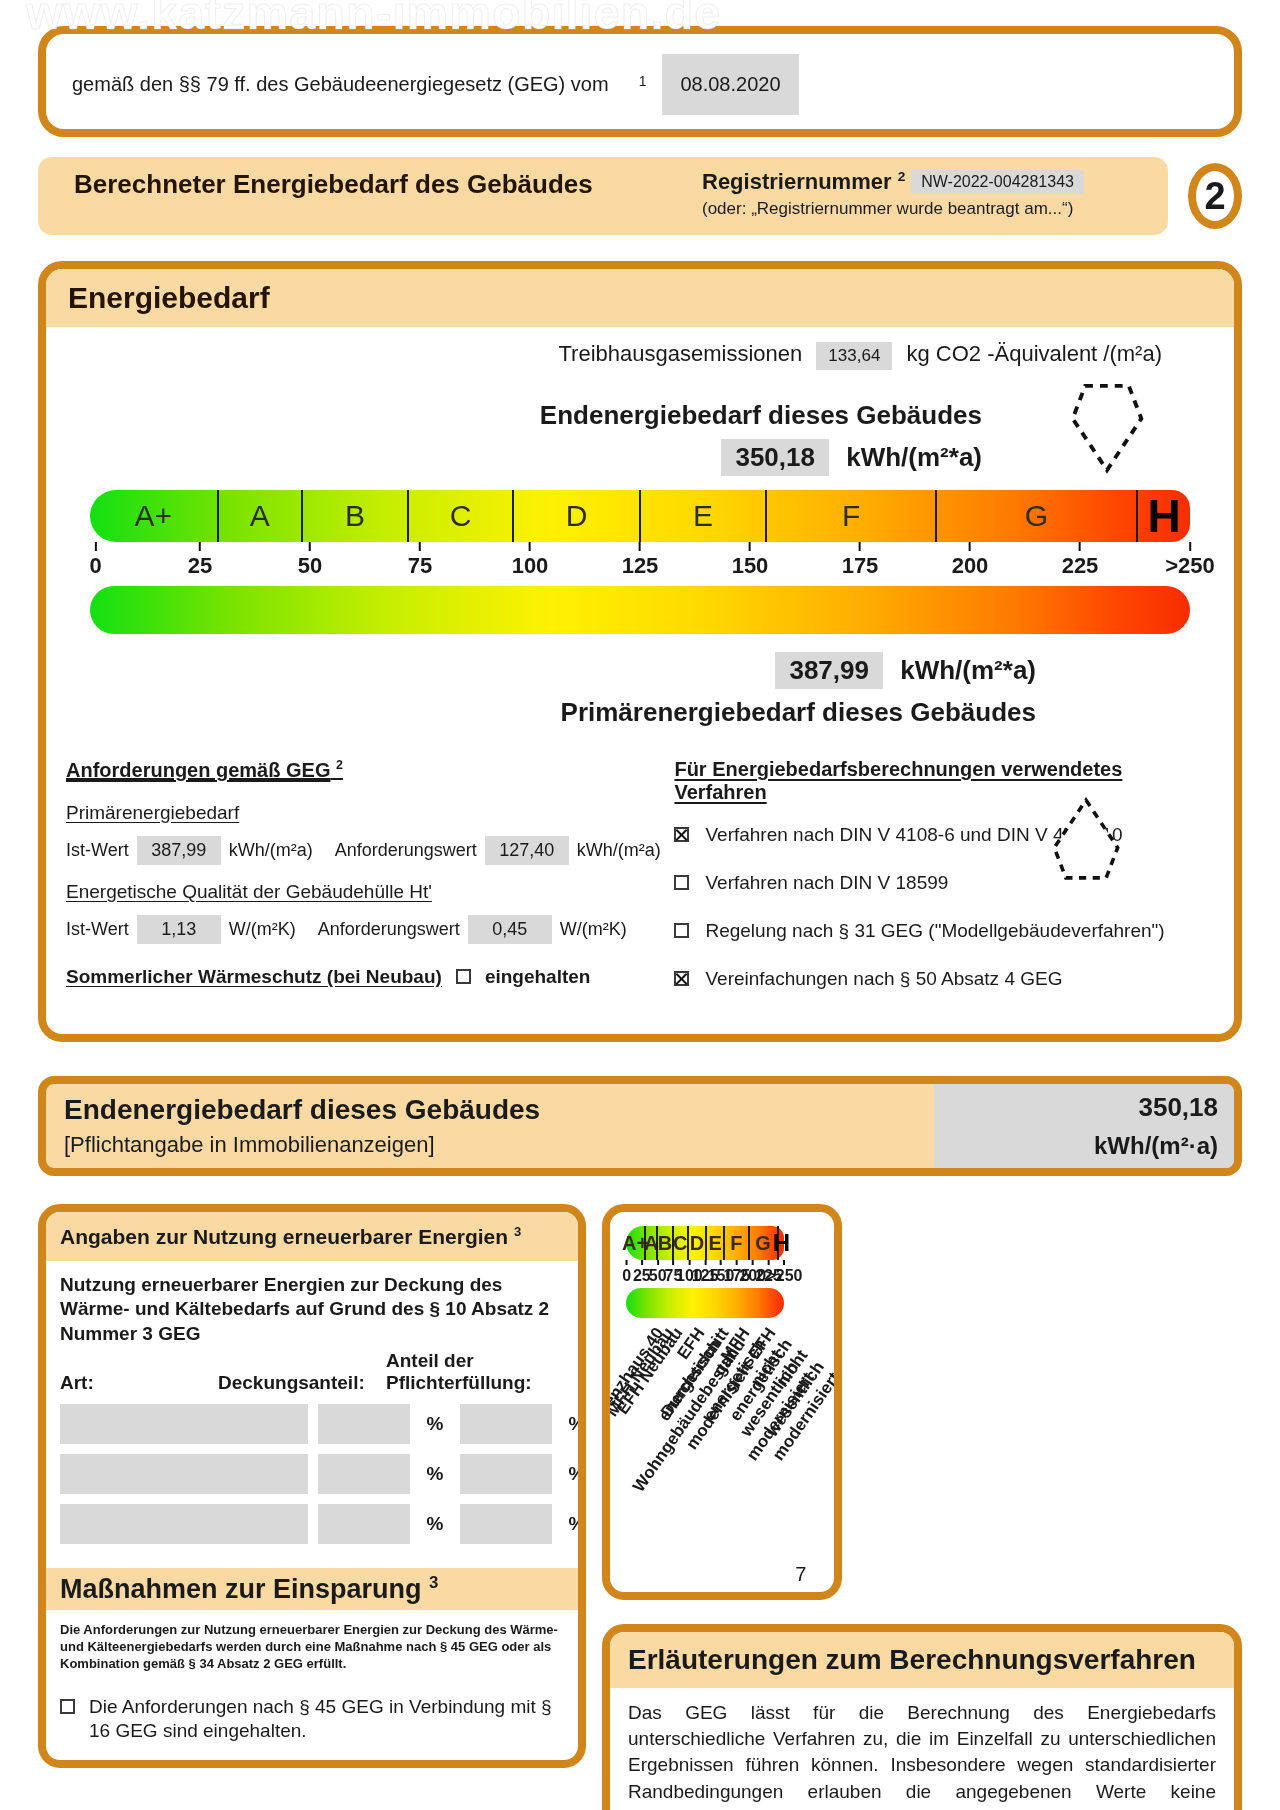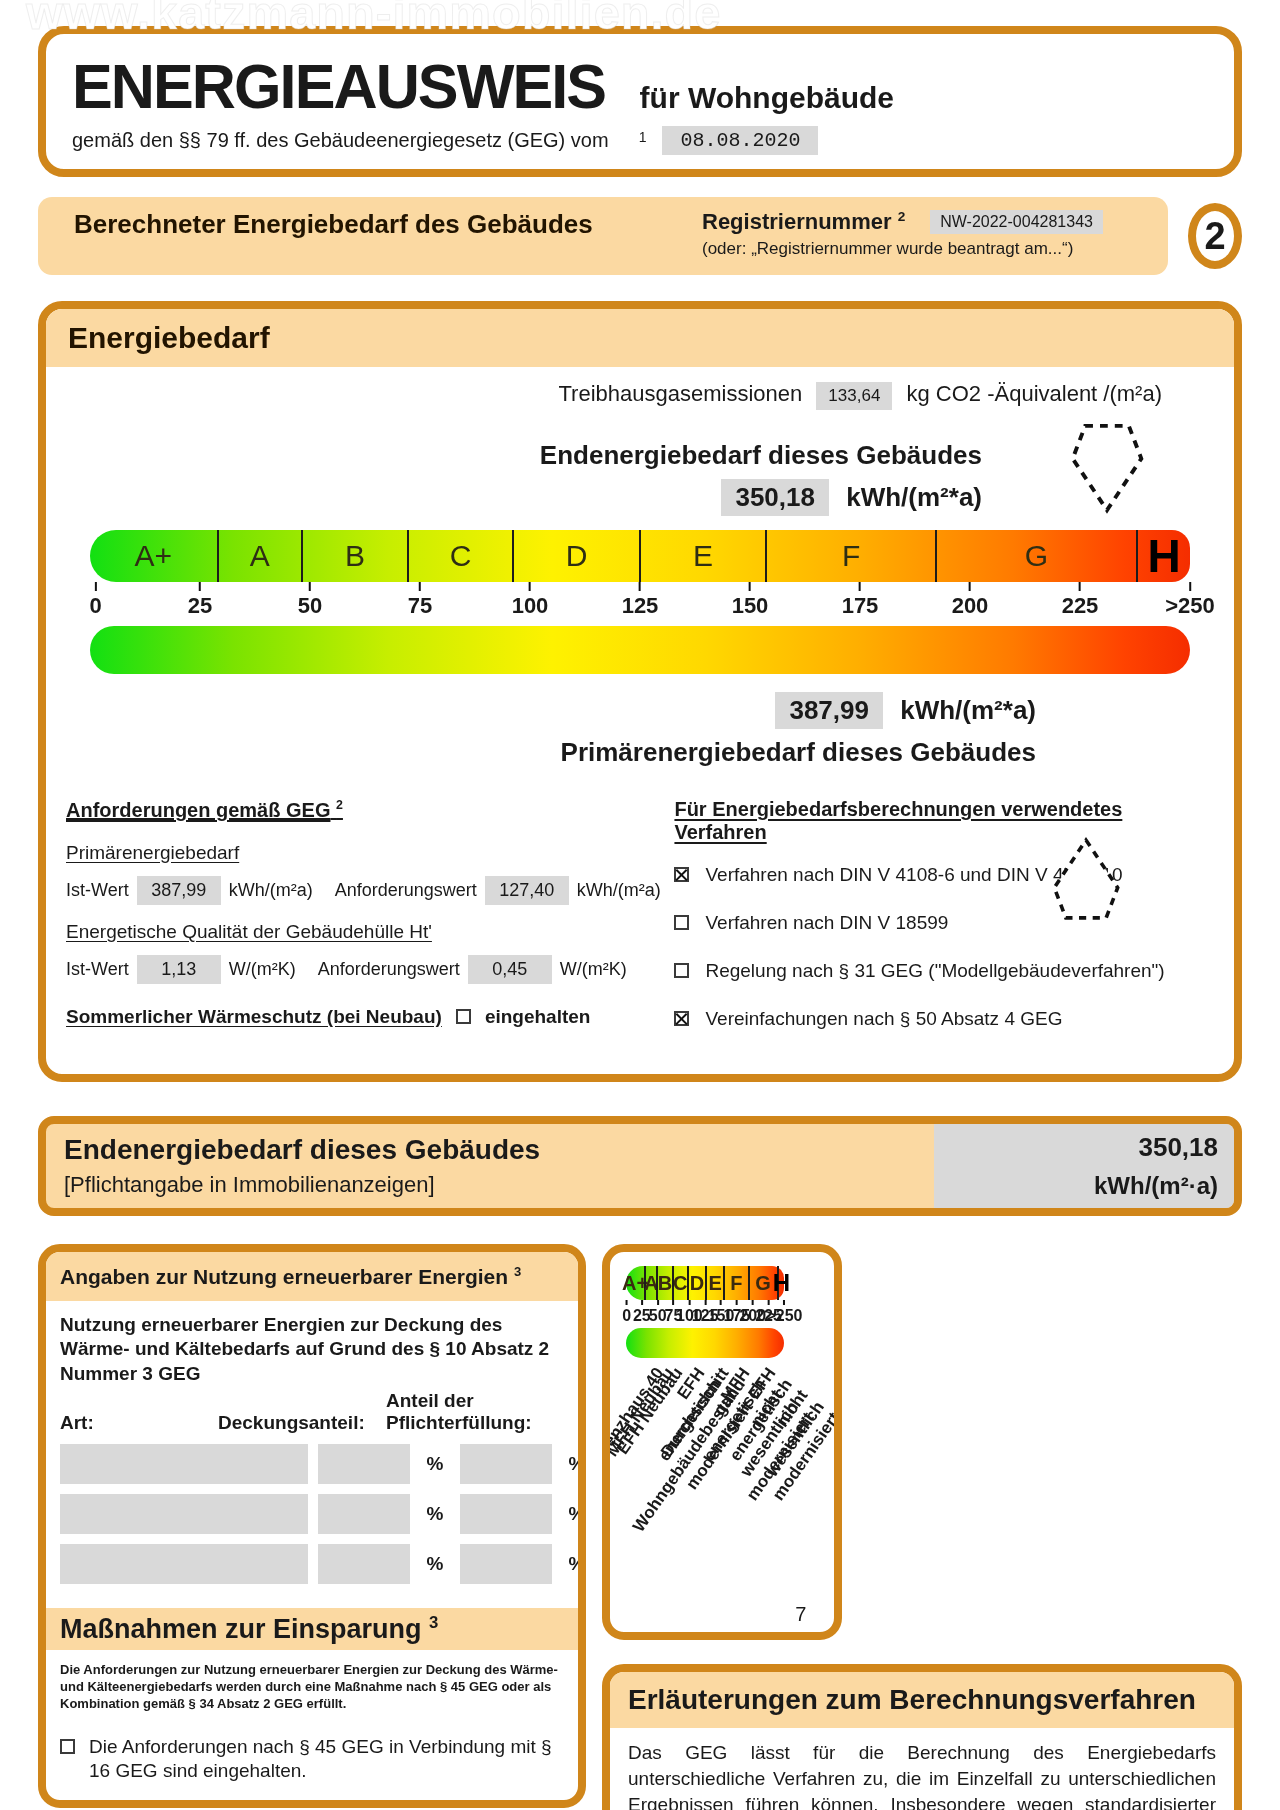--- a/index.html
+++ b/index.html
@@ -28,31 +28,31 @@
   
   .header-box{
     margin:26px 38px 0 38px;border:8px solid var(--accent);border-radius:26px;
     padding:16px 26px 14px 26px;background:#fff;position:relative;
   }
   .title-row{display:flex;align-items:baseline;gap:18px;}
   .main-title{font-size:63px;font-weight:bold;letter-spacing:-2px;transform:scaleX(.97);transform-origin:left;white-space:nowrap;}
   .sub-title{font-size:30px;font-weight:bold;white-space:nowrap;}
   .law-row{margin-top:4px;font-size:20px;display:flex;align-items:center;gap:8px;}
   .law-sup{font-size:14px;margin-left:22px;margin-top:-8px;}
-  .law-date{font-size:20px;padding:3px 18px;margin-left:8px;font-family:Liberation Mono, monospace;}
+  .law-date{font-size:20px;padding:19px 18px;margin-left:8px;}
 
   
   .band-row{display:flex;align-items:center;margin:20px 38px 0 38px;}
   .section-band{
     flex:0 0 1130px;background:var(--band);border-radius:14px;
     display:flex;align-items:flex-start;padding:12px 36px;min-height:78px;
   }
   .section-band h2{font-size:26px;font-weight:bold;color:#221400;flex:1;}
   .reg-block{width:430px;}
-  .reg-line1{display:flex;align-items:center;gap:25px;}
+  .reg-line1{display:flex;align-items:center;gap:6px;}
   .reg-label{font-size:22px;font-weight:bold;}
   .reg-num{font-size:16px;padding:3px 10px;}
   .reg-line2{font-size:17px;margin-top:4px;}
   .page-circle{
     width:66px;height:66px;border:8px solid var(--accent);border-radius:50%;
     margin-left:20px;display:flex;align-items:center;justify-content:center;
     font-size:38px;font-weight:bold;background:#fff;
   }
 
   
@@ -147,24 +147,20 @@
   .cmp-pagenum{position:absolute;right:28px;bottom:6px;font-size:20px;}
   .exp-head{background:var(--band);padding:12px 18px;font-size:28px;font-weight:bold;}
   .exp-body{padding:12px 18px 16px 18px;font-size:19px;line-height:1.38;text-align:justify;}
 </style>
 </head>
 <body>
 
 <div class="watermark">www.katzmann-immobilien.de</div>
 
 <div class="header-box">
-  <div class="title-row">
-    <span class="main-title">ENERGIEAUSWEIS</span>
-    <span class="sub-title">für Wohngebäude</span>
-  </div>
   <div class="law-row">
     <span>gemäß den §§ 79 ff. des Gebäudeenergiegesetz (GEG) vom</span>
     <span class="law-sup">1</span>
     <span class="vbox law-date">08.08.2020</span>
   </div>
 </div>
 
 <div class="band-row">
   <div class="section-band">
     <h2>Berechneter Energiebedarf des Gebäudes</h2>

